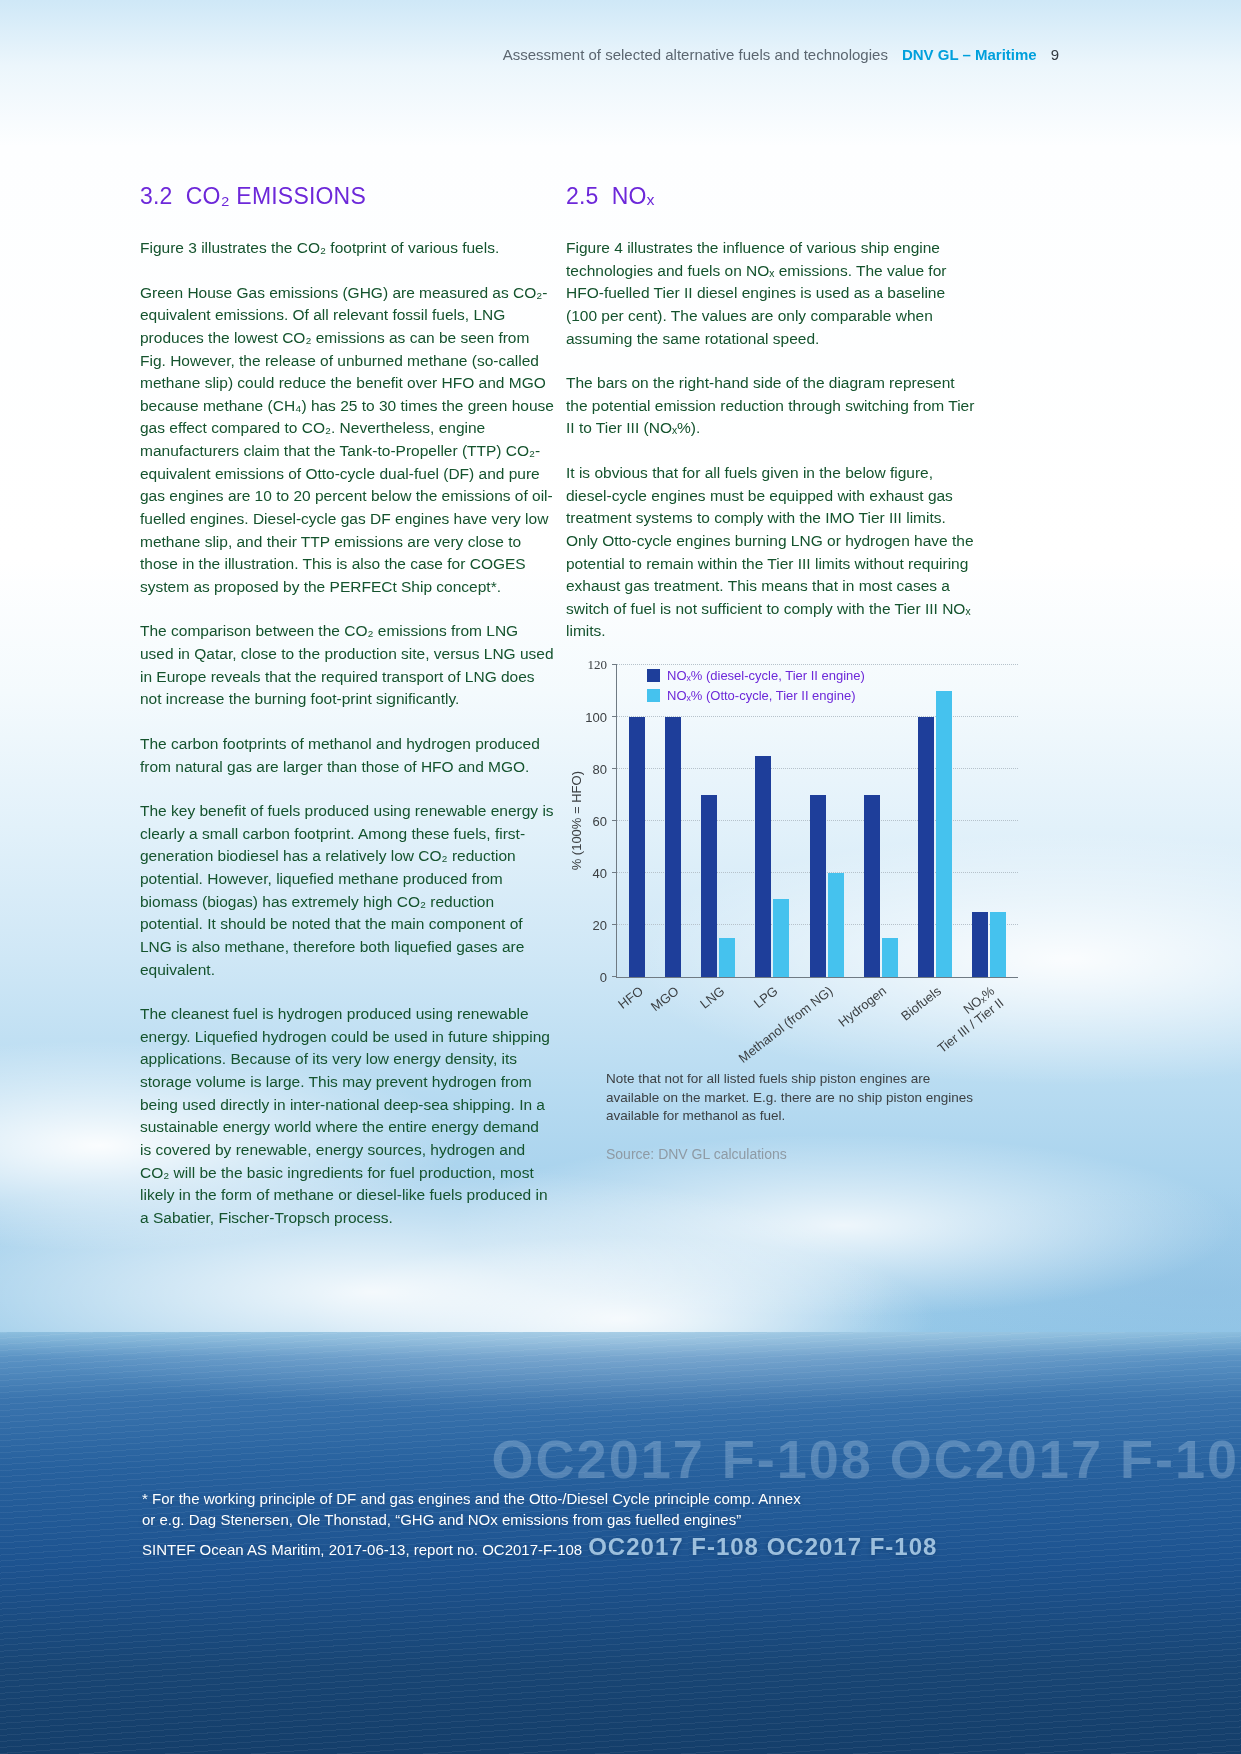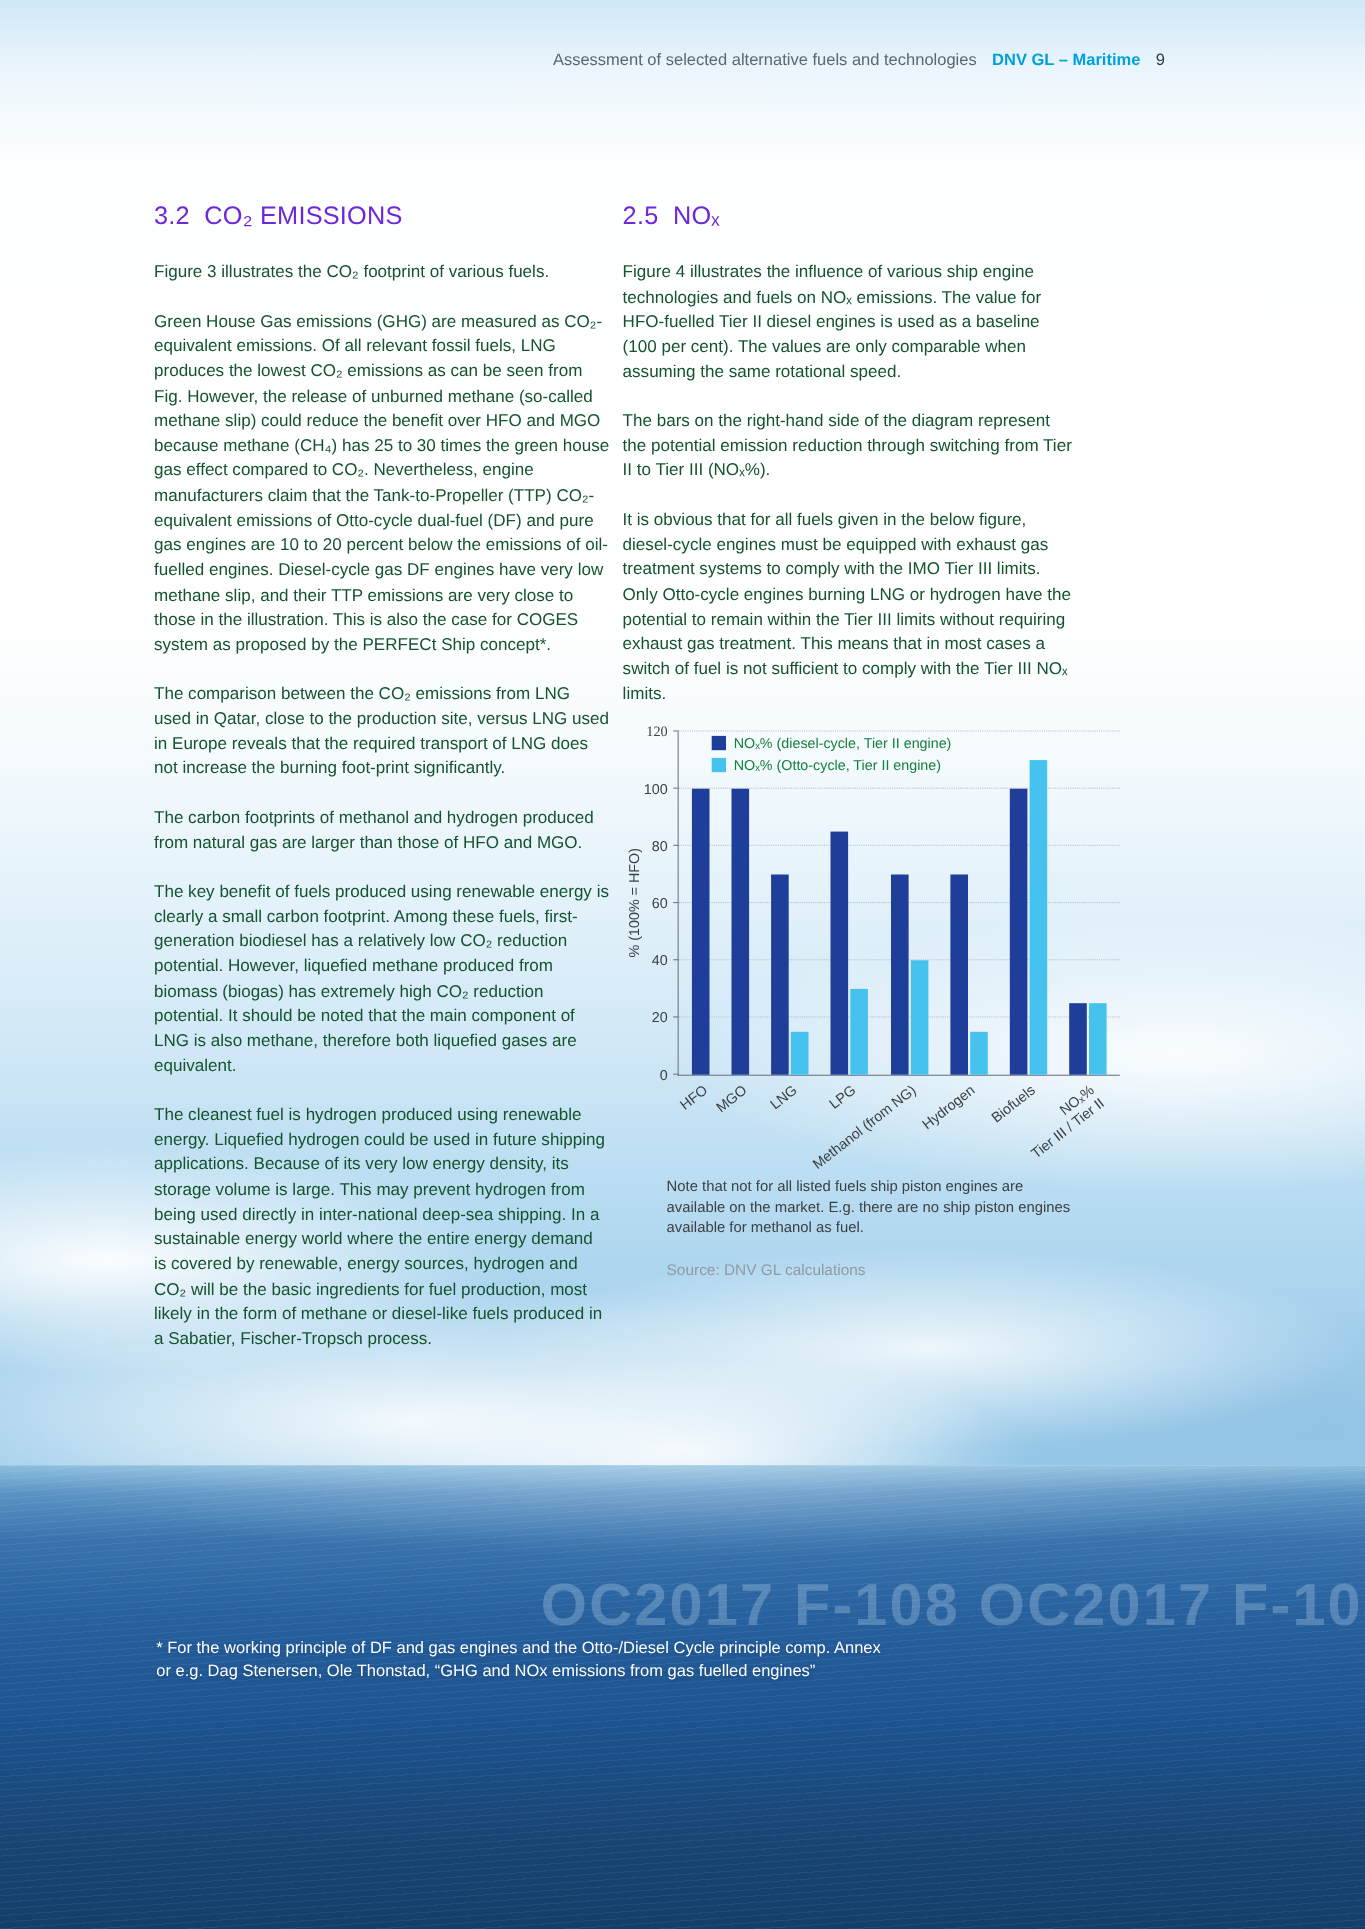--- a/index.html
+++ b/index.html
@@ -76,21 +76,21 @@
     align-items: flex-end; justify-content: space-between; padding: 0 12px;
   }
   .bar-group { position: relative; display: flex; align-items: flex-end; gap: 2px; }
   .bar { width: 16px; position: relative; z-index: 1; }
   .xlabel {
     position: absolute; top: calc(100% + 7px); right: 50%;
     transform: rotate(-38deg); transform-origin: 100% 0;
     font-size: 13px; color: #3c4043; white-space: pre; text-align: right; line-height: 1.15;
   }
   .legend { position: absolute; top: 3px; left: 30px; z-index: 2; display: flex; flex-direction: column; gap: 5px; }
-  .legend-row { display: flex; align-items: center; gap: 7px; font-size: 13px; color: #15803d; }
+  .legend-row { display: flex; align-items: center; gap: 7px; font-size: 13px; color: #6d28d9; }
   .swatch { width: 13px; height: 13px; display: inline-block; flex: 0 0 13px; }
 
   .note   { margin: 4px 0 0 40px; width: 372px; font-size: 13.5px; line-height: 1.38; color: #3c4043; }
   .source { margin: 20px 0 0 40px; font-size: 14px; color: #8e9aa4; }
 
   
   .footnote {
     position: absolute; left: 142px; top: 1488px;
     color: #ffffff; font-size: 15px; line-height: 1.4;
     text-shadow: 0 1px 4px rgba(10,40,80,.35); white-space: nowrap;
@@ -221,17 +221,20 @@
       </div>
     </div>
 
     <div class="note">Note that not for all listed fuels ship piston engines are available on the market. E.g. there are no ship piston engines available for methanol as fuel.</div>
     <div class="source">Source: DNV GL calculations</div>
   </div>
 
   <div class="footnote">
     <div>* For the working principle of DF and gas engines and the Otto-/Diesel Cycle principle comp. Annex</div>
     <div>or e.g. Dag Stenersen, Ole Thonstad, “GHG and NOx emissions from gas fuelled engines”</div>
+    <div>
+      <span>SINTEF Ocean AS Maritim, 2017-06-13, report no. OC2017-F-108</span><span class="wm">OC2017 F-108 OC2017 F-108</span>
+    </div>
   </div>
 
   <div class="watermark-frag">OC2017 F-108 OC2017 F-108</div>
 
 </div>
 
 </body></html>

